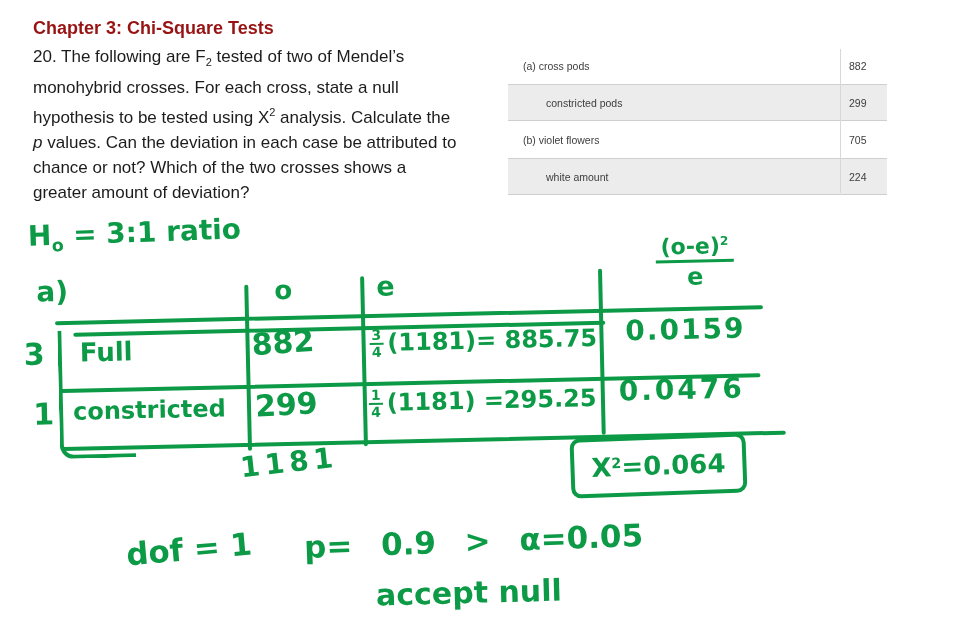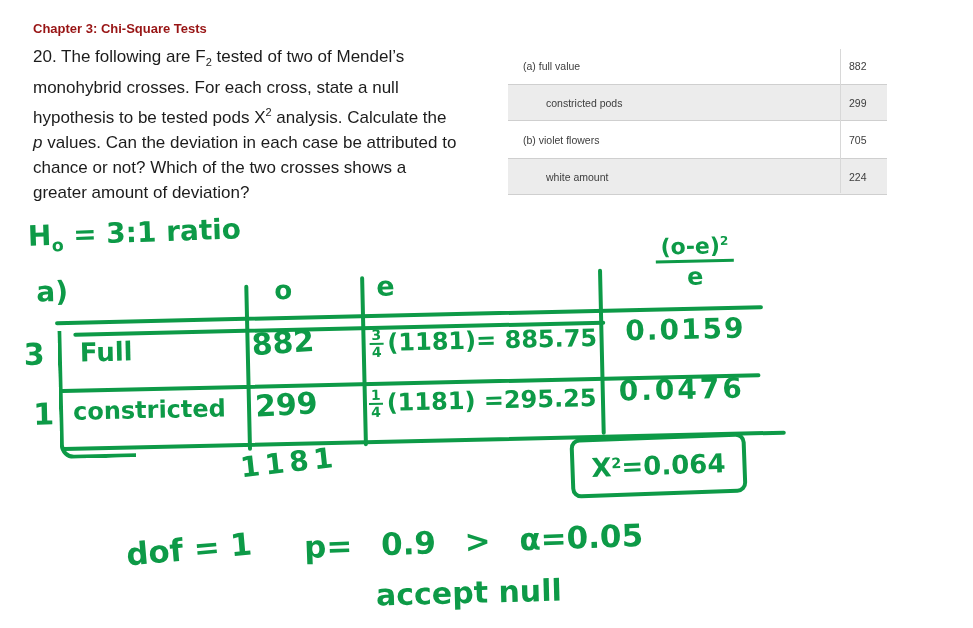--- a/index.html
+++ b/index.html
@@ -10,21 +10,21 @@
   }
   *{box-sizing:border-box;}
   html,body{margin:0;padding:0;}
   body{
     width:973px;height:628px;position:relative;background:#ffffff;
     overflow:hidden;font-family:"Liberation Sans","DejaVu Sans",sans-serif;
   }
 
   
   .question{position:absolute;left:33px;top:18px;width:490px;}
-  .q-heading{font-size:13px;font-weight:bold;color:var(--heading);margin:0 0 5px 0;line-height:21px;}
+  .q-heading{font-size:18px;font-weight:bold;color:var(--heading);margin:0 0 5px 0;line-height:21px;}
   .qline{font-size:17px;line-height:25px;color:var(--body-text);white-space:nowrap;}
   .qline sub{font-size:11px;}
   .qline sup{font-size:11px;}
   .qline .it{font-style:italic;}
 
   
   .results{position:absolute;left:508px;top:47px;width:379px;font-size:10.5px;color:#3d3d3d;}
   .results::before{content:"";position:absolute;left:332px;top:2px;bottom:2px;width:1px;background:#d8d8d8;}
   .rrow{height:37px;display:flex;align-items:center;}
   .rrow.alt{background:var(--row-alt);border-top:1px solid #cfcfcf;border-bottom:1px solid #cfcfcf;justify-content:center;}
@@ -58,29 +58,29 @@
     border:4px solid var(--ink);border-radius:10px;display:flex;align-items:center;
     justify-content:center;font-size:26px;transform:rotate(-0.8deg);}
 </style>
 </head>
 <body>
 
 <div class="question">
   <h1 class="q-heading">Chapter 3: Chi-Square Tests</h1>
   <div class="qline"><span>20. The following are F</span><sub>2</sub><span> tested of two of Mendel’s</span></div>
   <div class="qline"><span>monohybrid crosses. For each cross, state a null</span></div>
-  <div class="qline"><span>hypothesis to be tested pods X</span><sup>2</sup><span> analysis. Calculate the</span></div>
+  <div class="qline"><span>hypothesis to be tested using X</span><sup>2</sup><span> analysis. Calculate the</span></div>
   <div class="qline"><span class="it">p</span><span> values. Can the deviation in each case be attributed to</span></div>
   <div class="qline"><span>chance or not? Which of the two crosses shows a</span></div>
   <div class="qline"><span>greater amount of deviation?</span></div>
 </div>
 
 <div class="results">
   <div class="rrow">
-    <div class="rlabel">(a) full value</div>
+    <div class="rlabel">(a) cross pods</div>
     <div class="rvalue">882</div>
   </div>
   <div class="rrow alt indent">
     <div class="rlabel">constricted pods</div>
     <div class="rvalue">299</div>
   </div>
   <div class="rrow">
     <div class="rlabel">(b) violet flowers</div>
     <div class="rvalue">705</div>
   </div>

